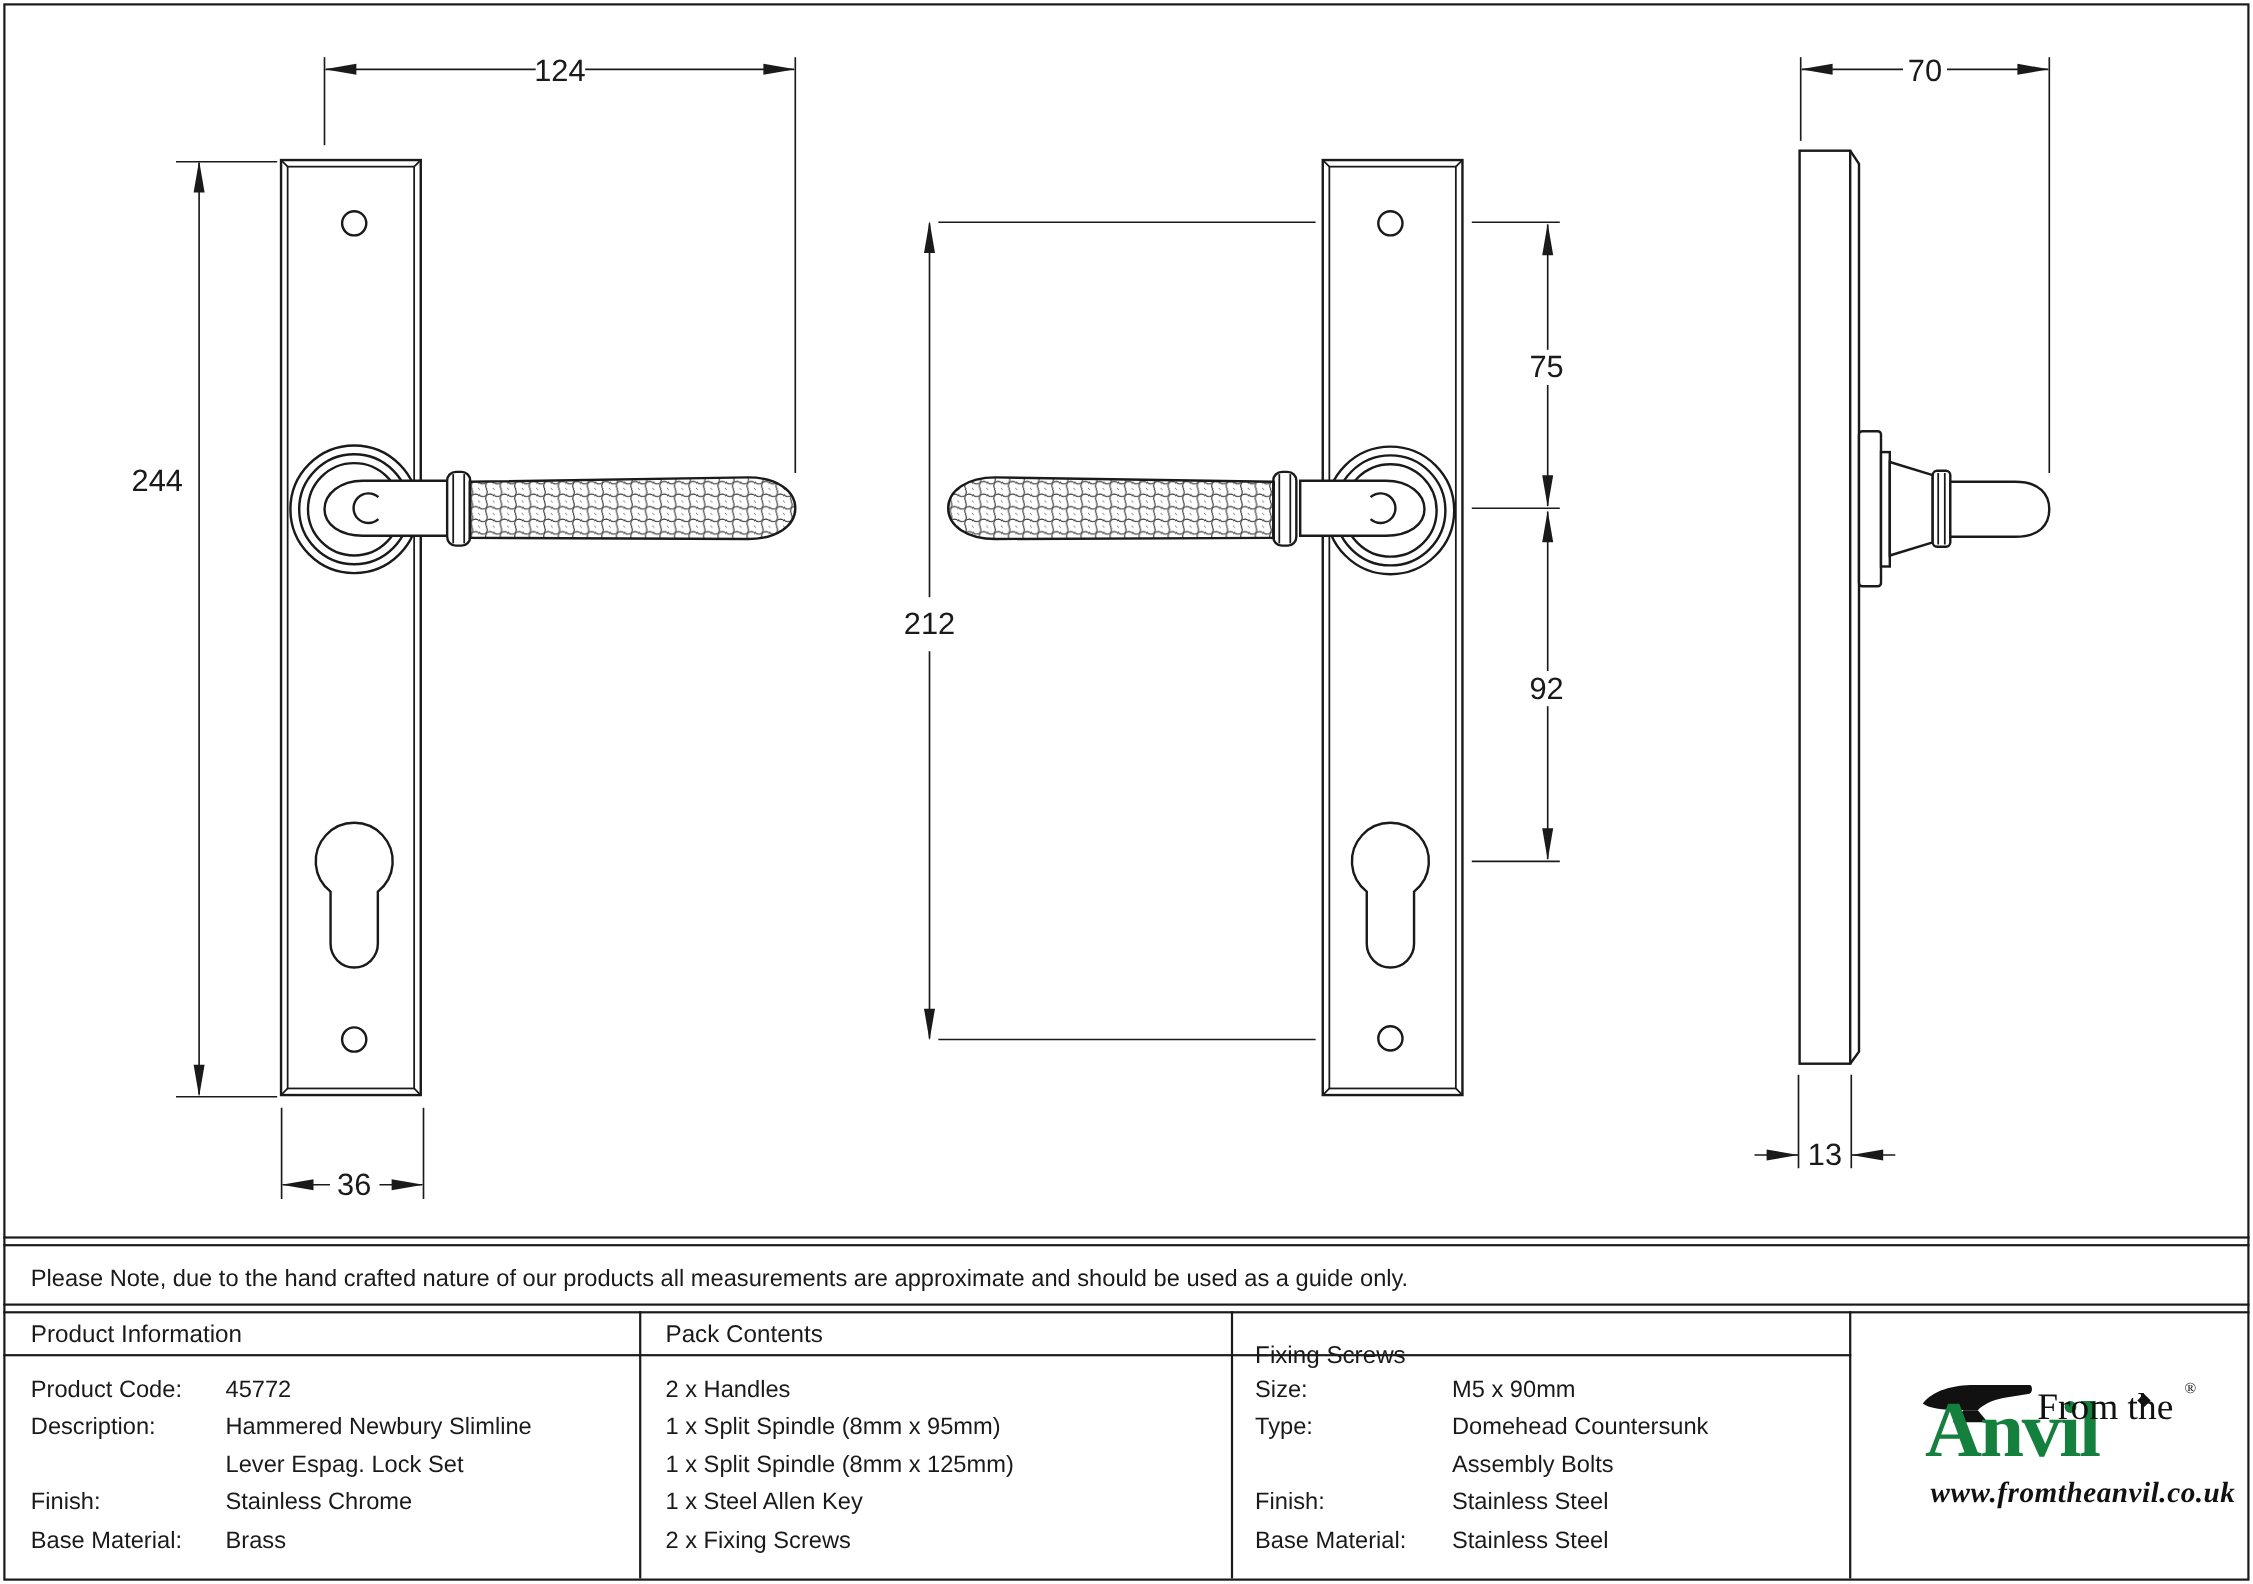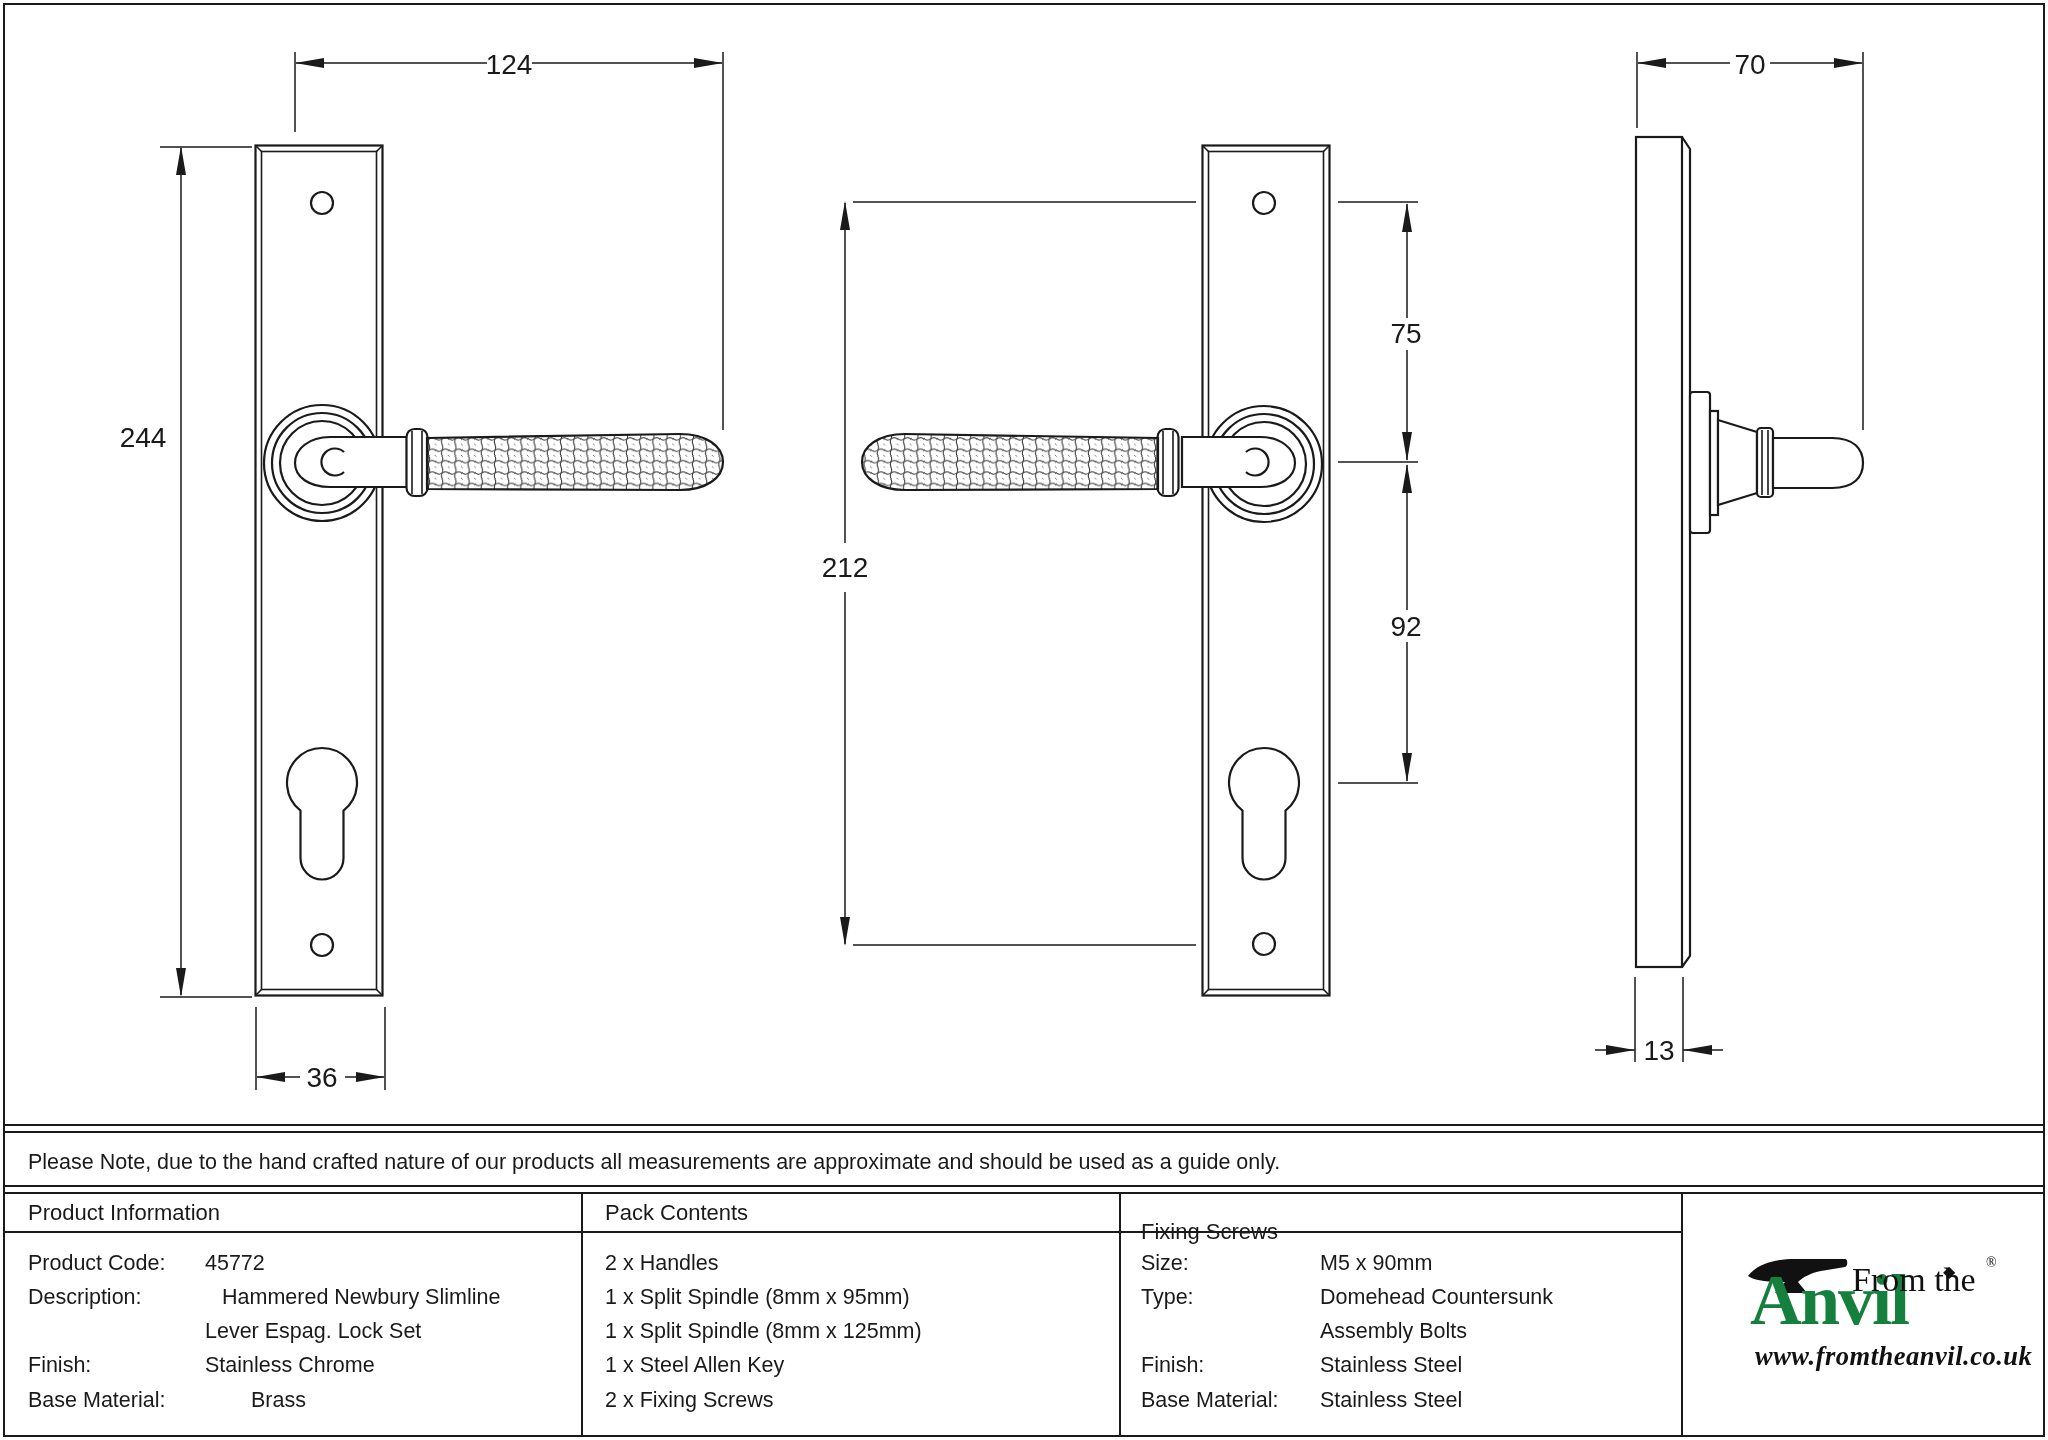--- a/index.html
+++ b/index.html
@@ -206,26 +206,26 @@
 
 <div class="hline" style="left:3px;top:1231px;width:1680px;"></div>
 <div class="vline" style="left:581px;top:1192px;height:243px;"></div>
 <div class="vline" style="left:1119px;top:1192px;height:243px;"></div>
 <div class="vline" style="left:1681px;top:1192px;height:243px;"></div>
 
 <div class="th" style="left:28px;">Product Information</div>
 <div class="cell" style="left:28px;top:1251px;">Product Code:</div>
 <div class="cell" style="left:205px;top:1251px;">45772</div>
 <div class="cell" style="left:28px;top:1285px;">Description:</div>
-<div class="cell" style="left:222px;top:1285px;">Hammered Newbury Slimline</div>
+<div class="cell" style="left:205px;top:1285px;">Hammered Newbury Slimline</div>
 <div class="cell" style="left:205px;top:1319px;">Lever Espag. Lock Set</div>
 <div class="cell" style="left:28px;top:1353px;">Finish:</div>
 <div class="cell" style="left:205px;top:1353px;">Stainless Chrome</div>
 <div class="cell" style="left:28px;top:1388px;">Base Material:</div>
-<div class="cell" style="left:205px;top:1388px;margin-left:46px;">Brass</div>
+<div class="cell" style="left:205px;top:1388px;">Brass</div>
 
 <div class="th" style="left:605px;">Pack Contents</div>
 <div class="cell" style="left:605px;top:1251px;">2 x Handles</div>
 <div class="cell" style="left:605px;top:1285px;">1 x Split Spindle (8mm x 95mm)</div>
 <div class="cell" style="left:605px;top:1319px;">1 x Split Spindle (8mm x 125mm)</div>
 <div class="cell" style="left:605px;top:1353px;">1 x Steel Allen Key</div>
 <div class="cell" style="left:605px;top:1388px;">2 x Fixing Screws</div>
 
 <div class="th" style="left:1141px;margin-top:19px;">Fixing Screws</div>
 <div class="cell" style="left:1141px;top:1251px;">Size:</div>

